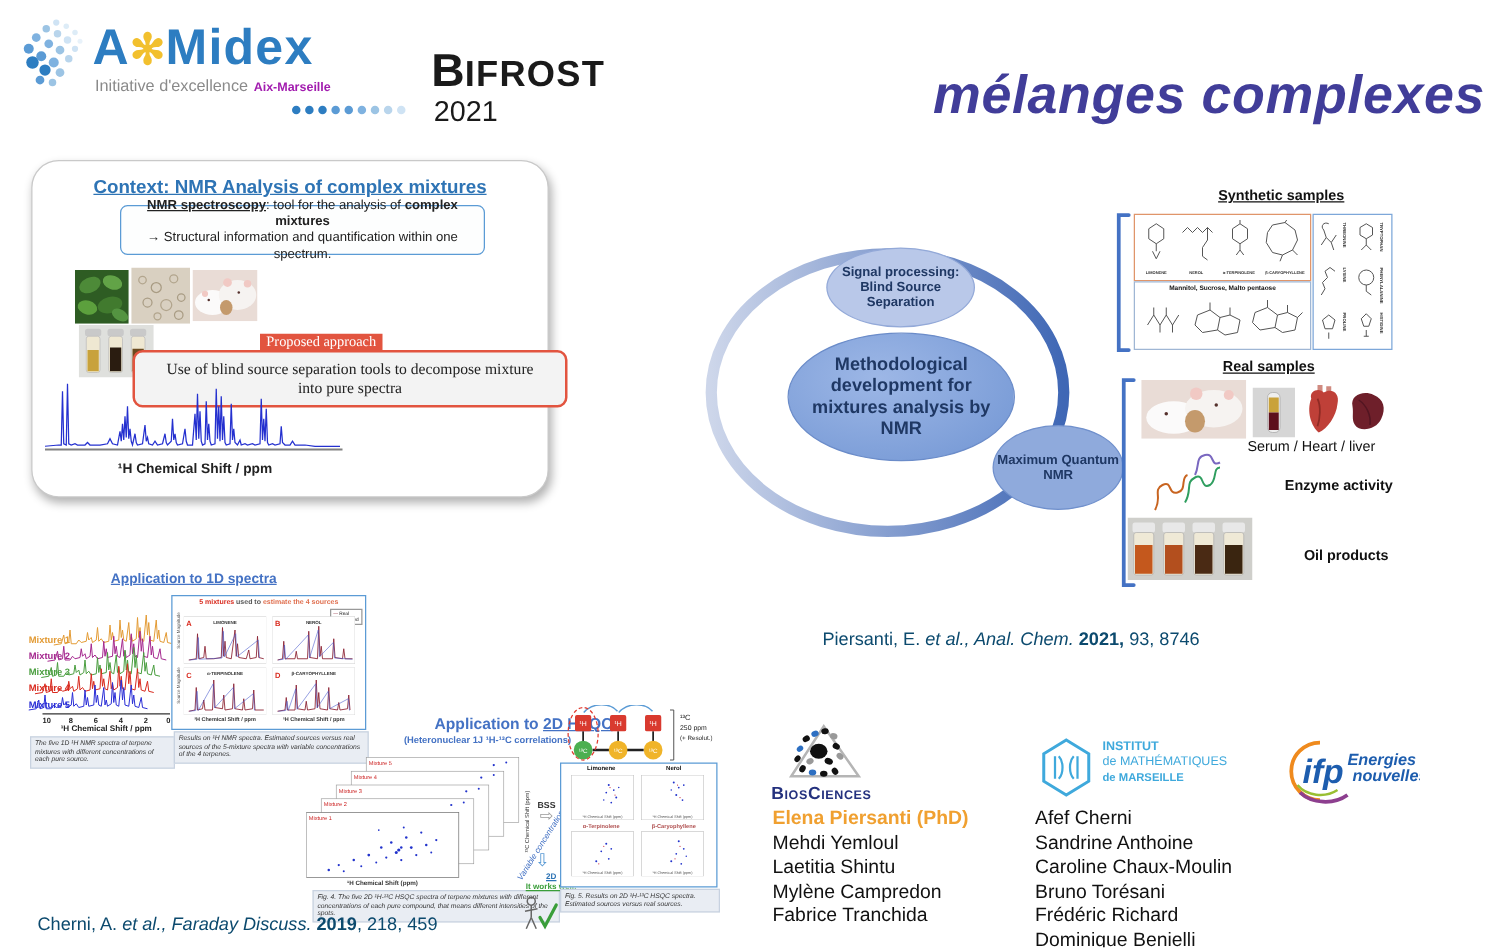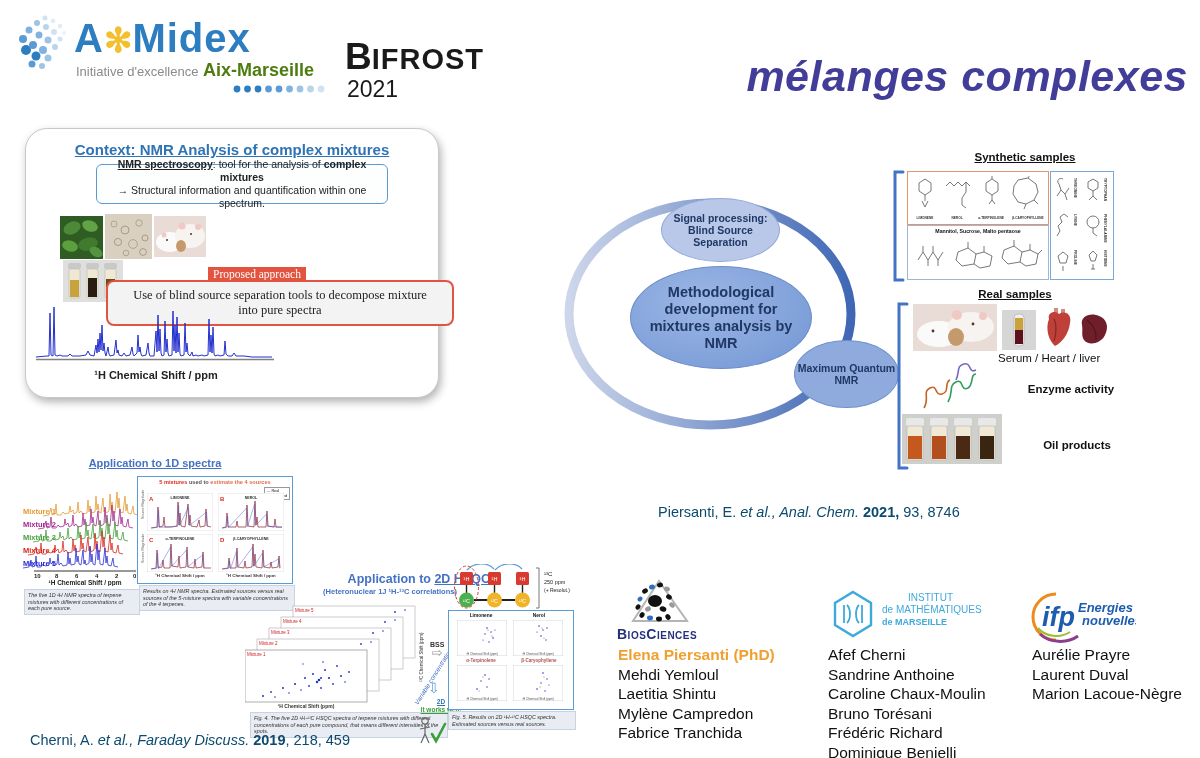--- a/index.html
+++ b/index.html
@@ -4,21 +4,21 @@
 <style>
   html,body{margin:0;padding:0;background:#fff;}
   .canvas{position:relative;width:1200px;height:758px;background:#fff;overflow:hidden;
           font-family:"Liberation Sans",sans-serif;color:#111;}
   .abs{position:absolute;}
   .ctr{display:flex;align-items:center;justify-content:center;text-align:center;}
   
   .amidex-word{font-size:40px;font-weight:bold;color:#2d7dc1;letter-spacing:1px;}
   .amidex-star{color:#f2c02e;font-size:34px;font-weight:bold;}
   .amidex-tag{font-size:13px;color:#8a8a8a;}
-  .amidex-region{font-size:18px;color:#4d7c0f;font-weight:bold;text-align:center;}
+  .amidex-region{font-size:10px;color:#a21caf;font-weight:bold;text-align:center;}
   .bifrost-b{font-size:37px;font-weight:bold;color:#1a1a1a;}
   .bifrost-rest{font-size:29px;font-weight:bold;color:#1a1a1a;letter-spacing:1px;}
   .bifrost-year{font-size:23px;color:#1a1a1a;}
   .main-title{font-size:43px;font-weight:bold;font-style:italic;color:#413d99;letter-spacing:.5px;}
   
   .card{position:absolute;left:25px;top:128px;width:412px;height:268px;background:#fff;
         border:1px solid #c9c9c9;border-radius:22px;box-shadow:2px 4px 8px rgba(0,0,0,.3);}
   .ctx-title{font-size:15px;font-weight:bold;color:#2e74b5;text-decoration:underline;}
   .nmr-box{border:1.6px solid #5b9bd5;border-radius:6px;background:#fdfefe;font-size:10.5px;line-height:13px;color:#222;}
   .prop-head{background:#e2543f;color:#fff;font-family:"Liberation Serif",serif;font-size:11.5px;}
@@ -670,21 +670,21 @@
   <div class="abs" style="left:831px;top:590px;">
     <svg width="44" height="48" viewBox="0 0 44 48">
       <polygon points="22,2 40,13 40,35 22,46 4,35 4,13" fill="none" stroke="#3fa9dc" stroke-width="2.4"></polygon>
       <line x1="13" y1="15" x2="13" y2="33" stroke="#3fa9dc" stroke-width="1.8"></line>
       <line x1="31" y1="15" x2="31" y2="33" stroke="#3fa9dc" stroke-width="1.8"></line>
       <path d="M16,15 C20,19 20,29 16,33" fill="none" stroke="#3fa9dc" stroke-width="1.8"></path>
       <path d="M28,15 C24,19 24,29 28,33" fill="none" stroke="#3fa9dc" stroke-width="1.8"></path>
     </svg>
   </div>
   <div class="abs" style="left:882px;top:592px;">
-    <div class="imm-t" style="font-weight:400;margin-left:26px;">INSTITUT</div>
+    <div class="imm-t" style="font-weight:700;">INSTITUT</div>
     <div class="imm-t">de MATHÉMATIQUES</div>
     <div class="imm-t" style="font-weight:700;font-size:9px;">de MARSEILLE</div>
   </div>
   <div class="abs" style="left:828px;top:645px;">
     <div class="member">Afef Cherni</div>
     <div class="member">Sandrine Anthoine</div>
     <div class="member">Caroline Chaux-Moulin</div>
     <div class="member">Bruno Torésani</div>
     <div class="member">Frédéric Richard</div>
     <div class="member">Dominique Benielli</div>
@@ -693,19 +693,14 @@
   <div class="abs" style="left:1026px;top:590px;">
     <svg width="110" height="54" viewBox="0 0 110 54">
       <path d="M30,4 A23,23 0 1 0 30,50" fill="none" stroke="#ef8a1d" stroke-width="3"></path>
       <path d="M14,44 A26,20 0 0 0 52,46" fill="none" stroke="#8d3f8f" stroke-width="3"></path>
       <path d="M12,38 A22,18 0 0 0 44,42" fill="none" stroke="#99bf32" stroke-width="2"></path>
       <text x="16" y="36" font-size="27" font-weight="bold" font-style="italic" fill="#1d5dae">ifp</text>
       <text x="52" y="22" font-size="13" font-weight="bold" font-style="italic" fill="#1d5dae">Energies</text>
       <text x="56" y="35" font-size="13" font-weight="bold" font-style="italic" fill="#1d5dae">nouvelles</text>
     </svg>
   </div>
-  <div class="abs" style="left:1032px;top:645px;">
-    <div class="member">Aurélie Prayre</div>
-    <div class="member">Laurent Duval</div>
-    <div class="member">Marion Lacoue-Nègre</div>
-  </div>
 
 </div>
 
 </body></html>

